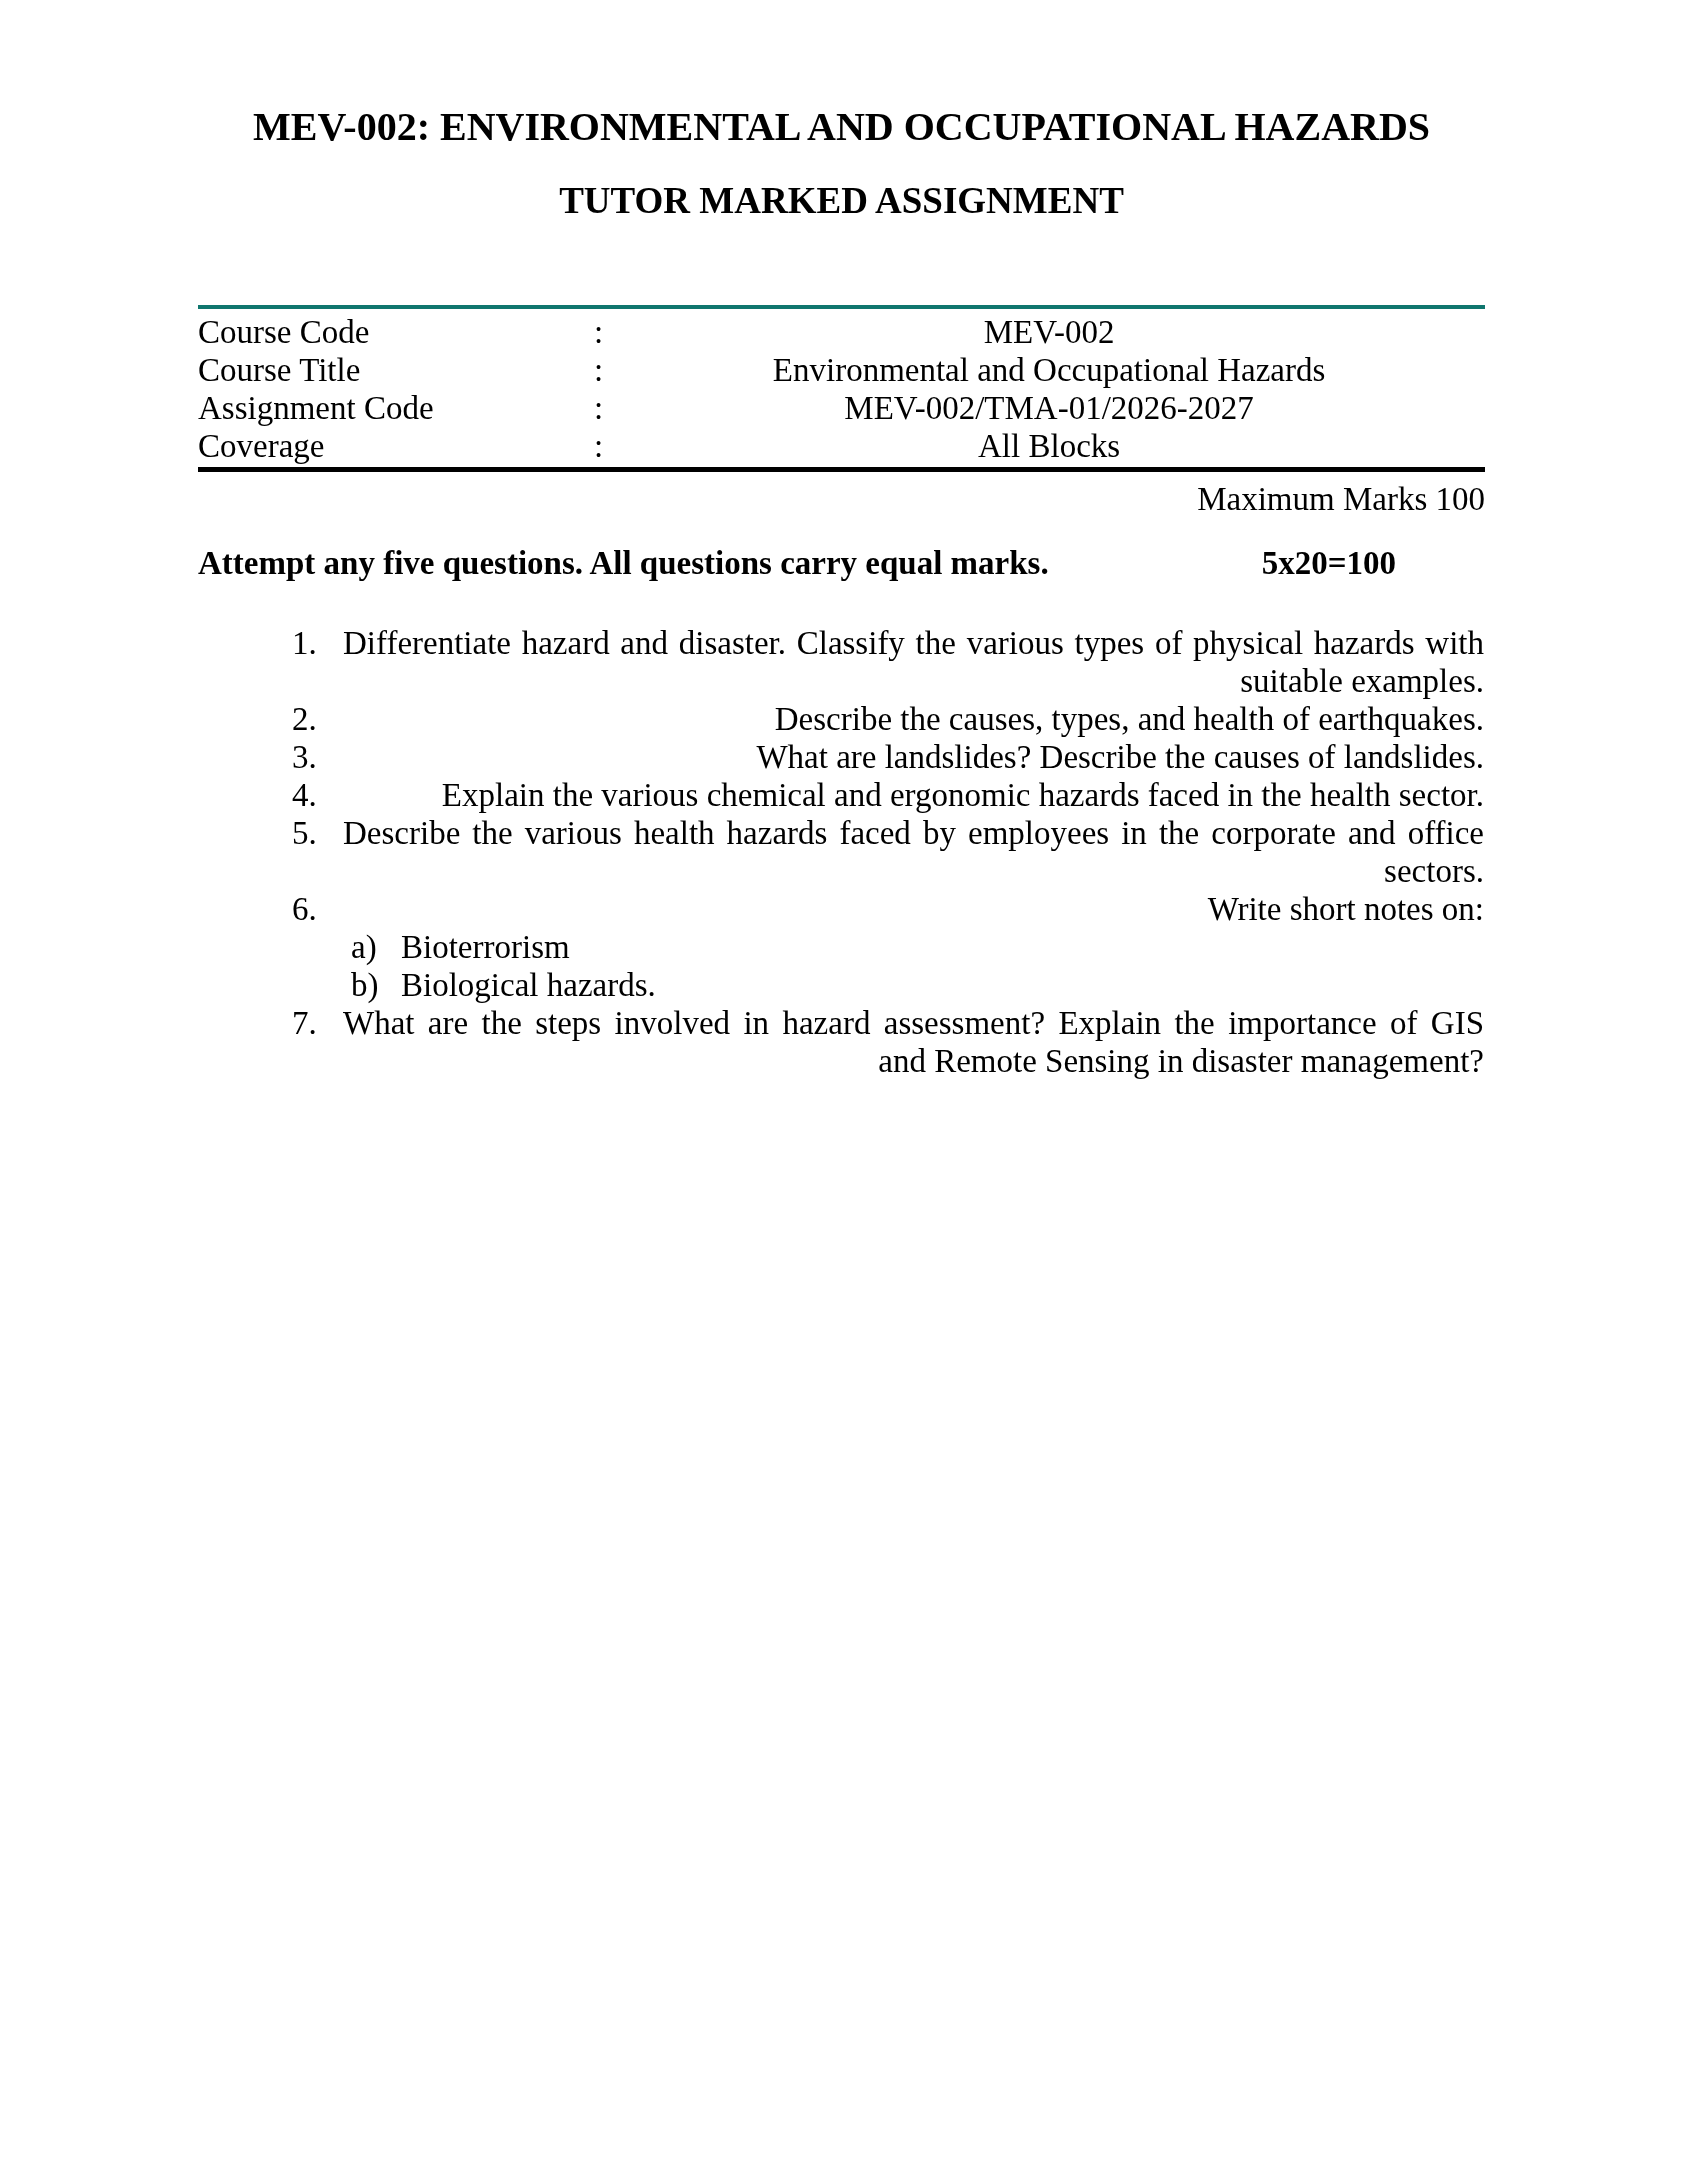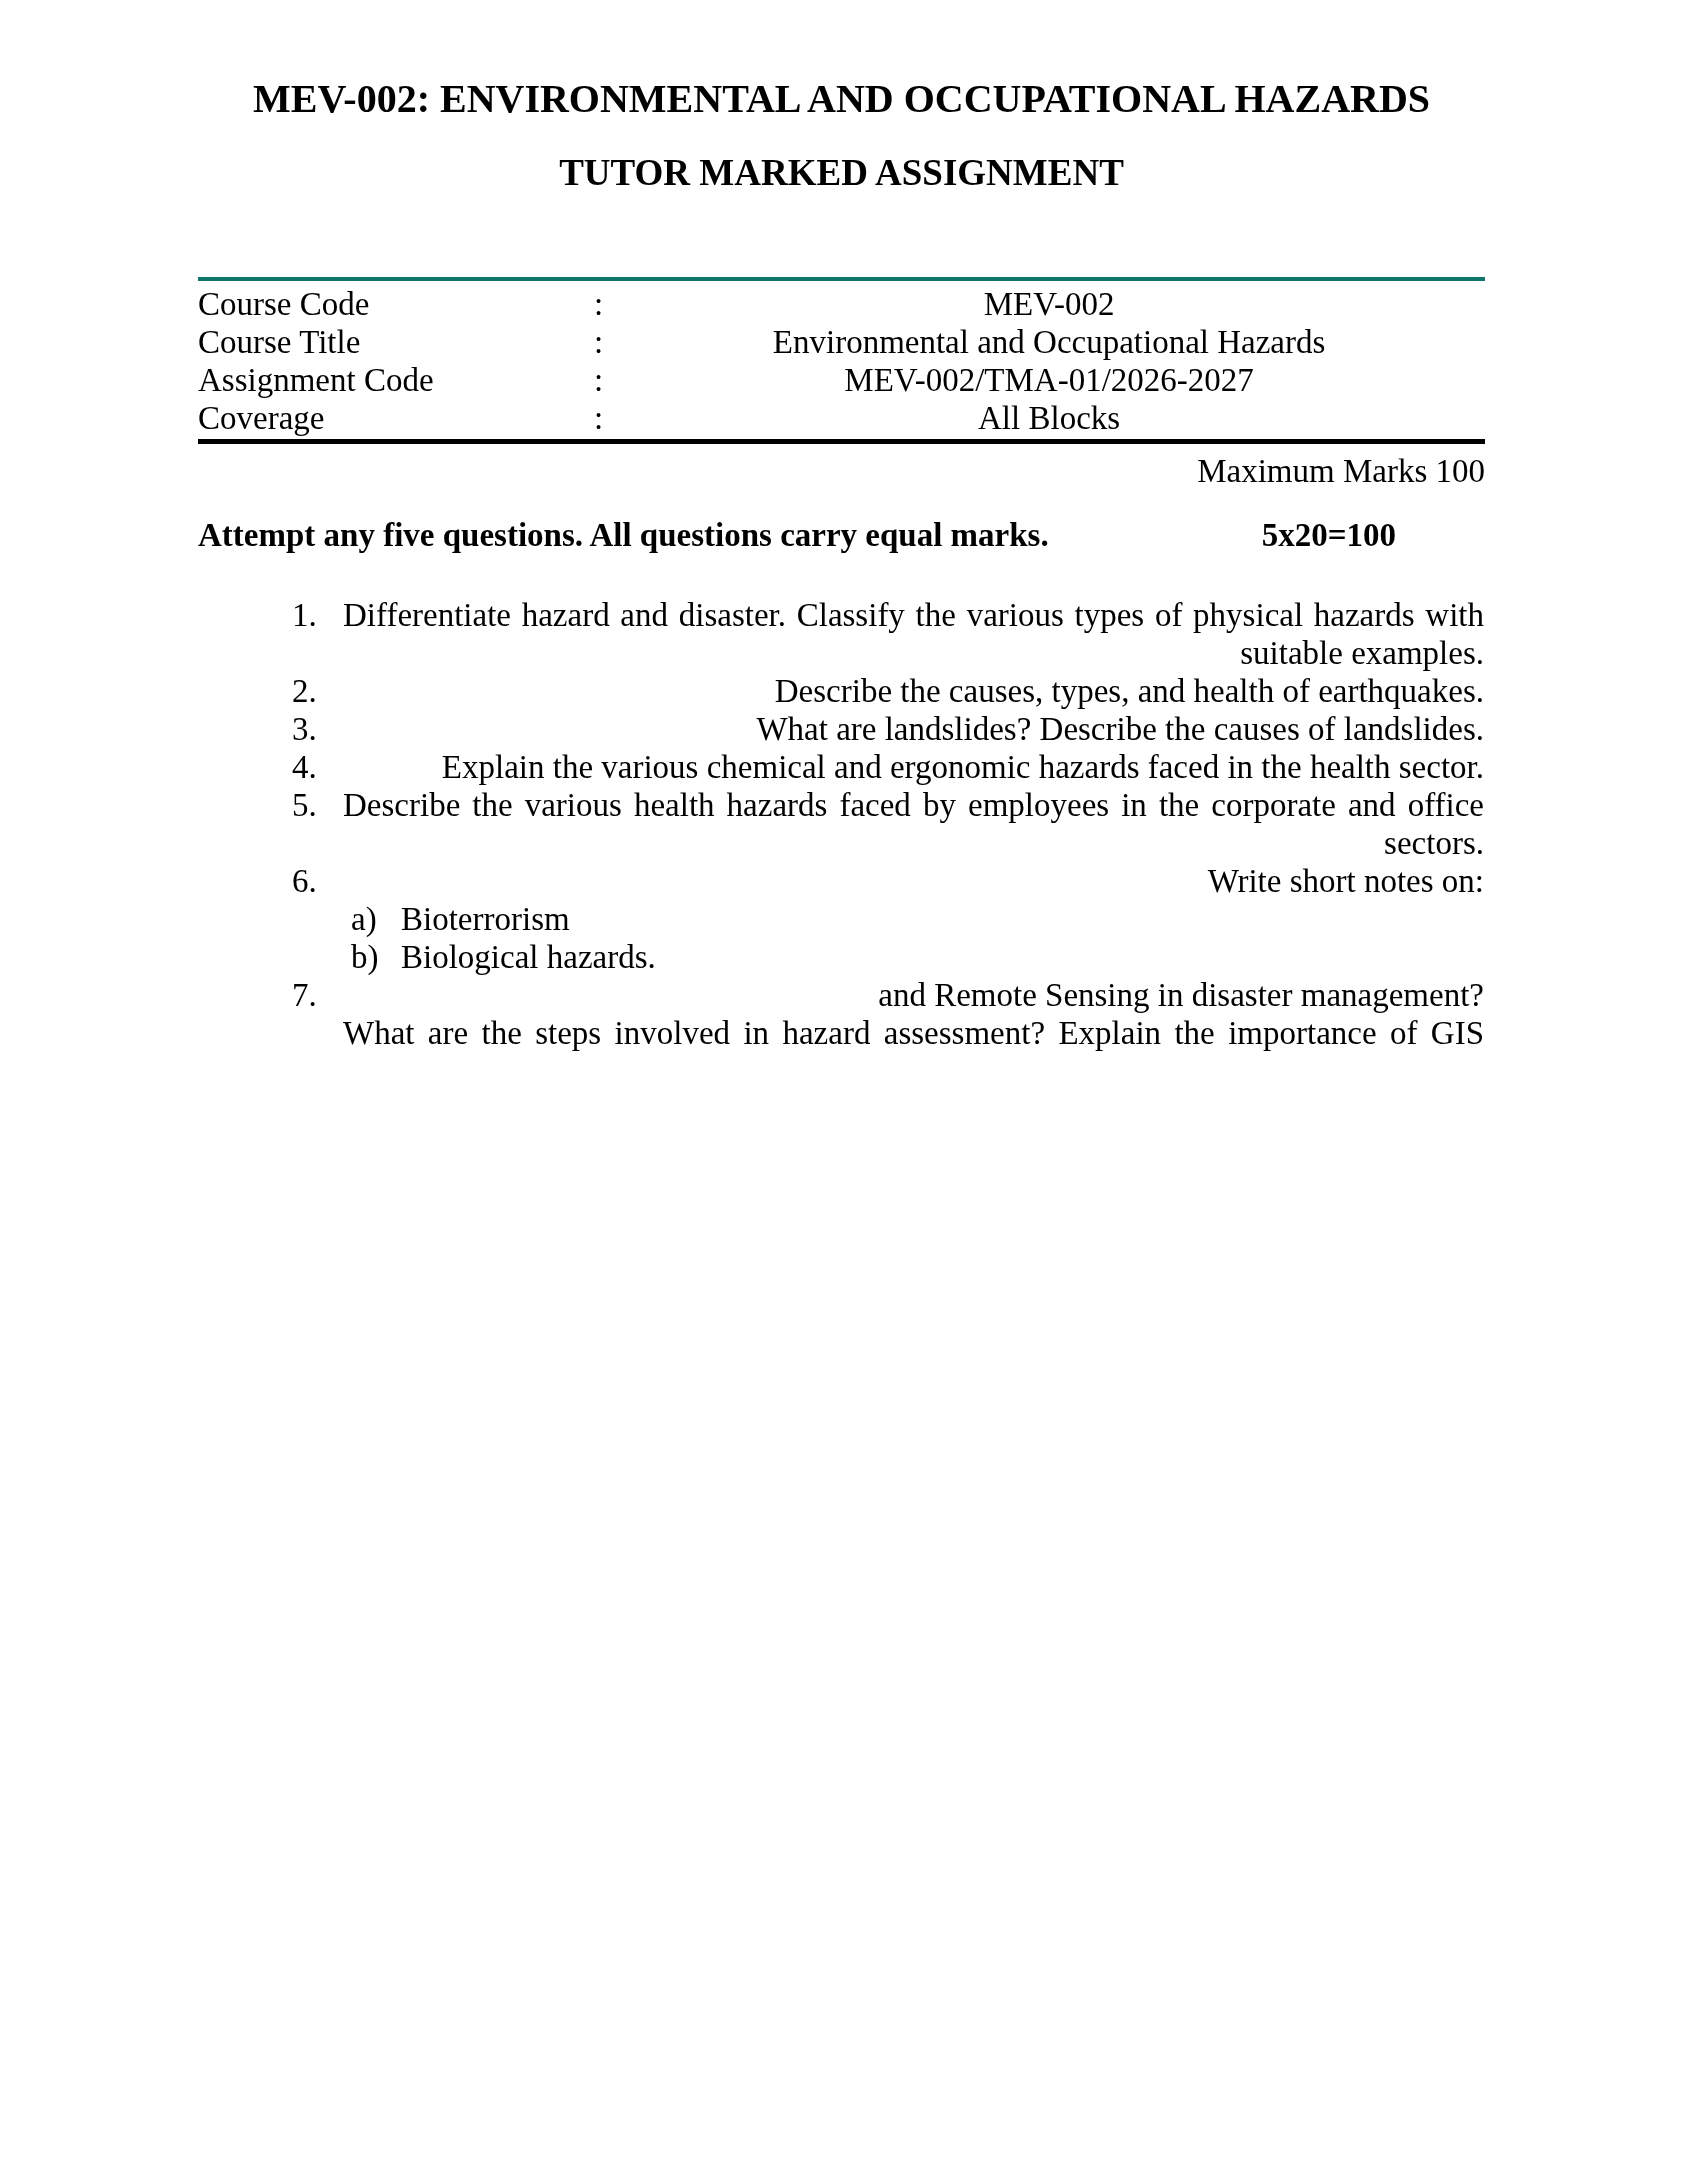--- a/index.html
+++ b/index.html
@@ -10,21 +10,21 @@
     color: #000000;
     font-family: "Liberation Serif", "DejaVu Serif", serif;
     font-size: 33px;
   }
   .page {
     width: 1287px;
     margin: 0 auto;
     position: relative;
   }
   .title {
-    margin-top: 76px;
+    margin-top: 104px;
     font-size: 40px;
     font-weight: bold;
     text-align: center;
     line-height: 46px;
     white-space: nowrap;
   }
   .subtitle {
     margin-top: 29px;
     font-size: 37px;
     font-weight: bold;
@@ -158,20 +158,20 @@
         <div class="sub-item">
           <span class="sub-label">b)</span>
           <span class="sub-text">Biological hazards.</span>
         </div>
       </div>
     </div>
 
     <div class="q-item">
       <span class="q-num">7.</span>
       <div class="q-text">
+        <div class="q-line just">What are the steps involved in hazard assessment? Explain the importance of GIS</div>
         <div class="q-line">and Remote Sensing in disaster management?</div>
-        <div class="q-line just">What are the steps involved in hazard assessment? Explain the importance of GIS</div>
       </div>
     </div>
 
   </div>
 </div>
 
 
 </body></html>

